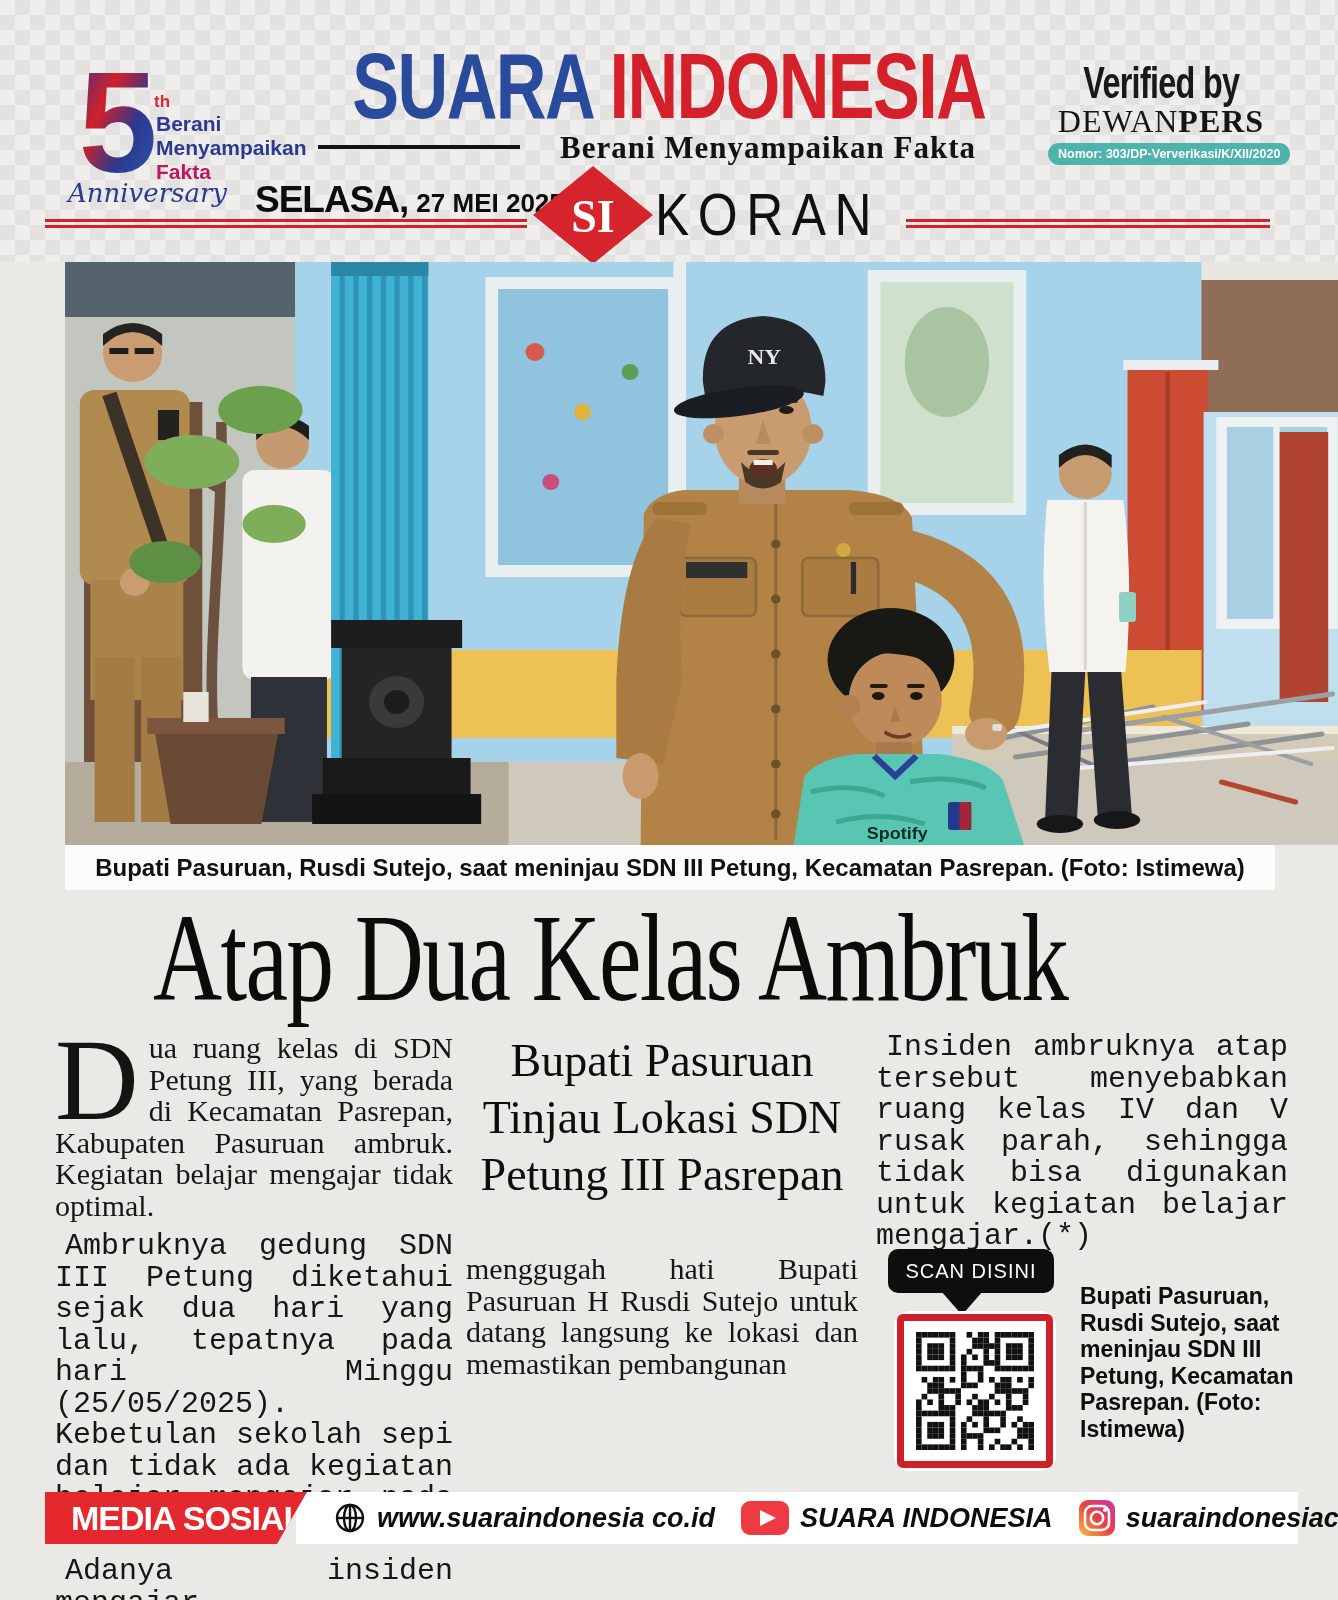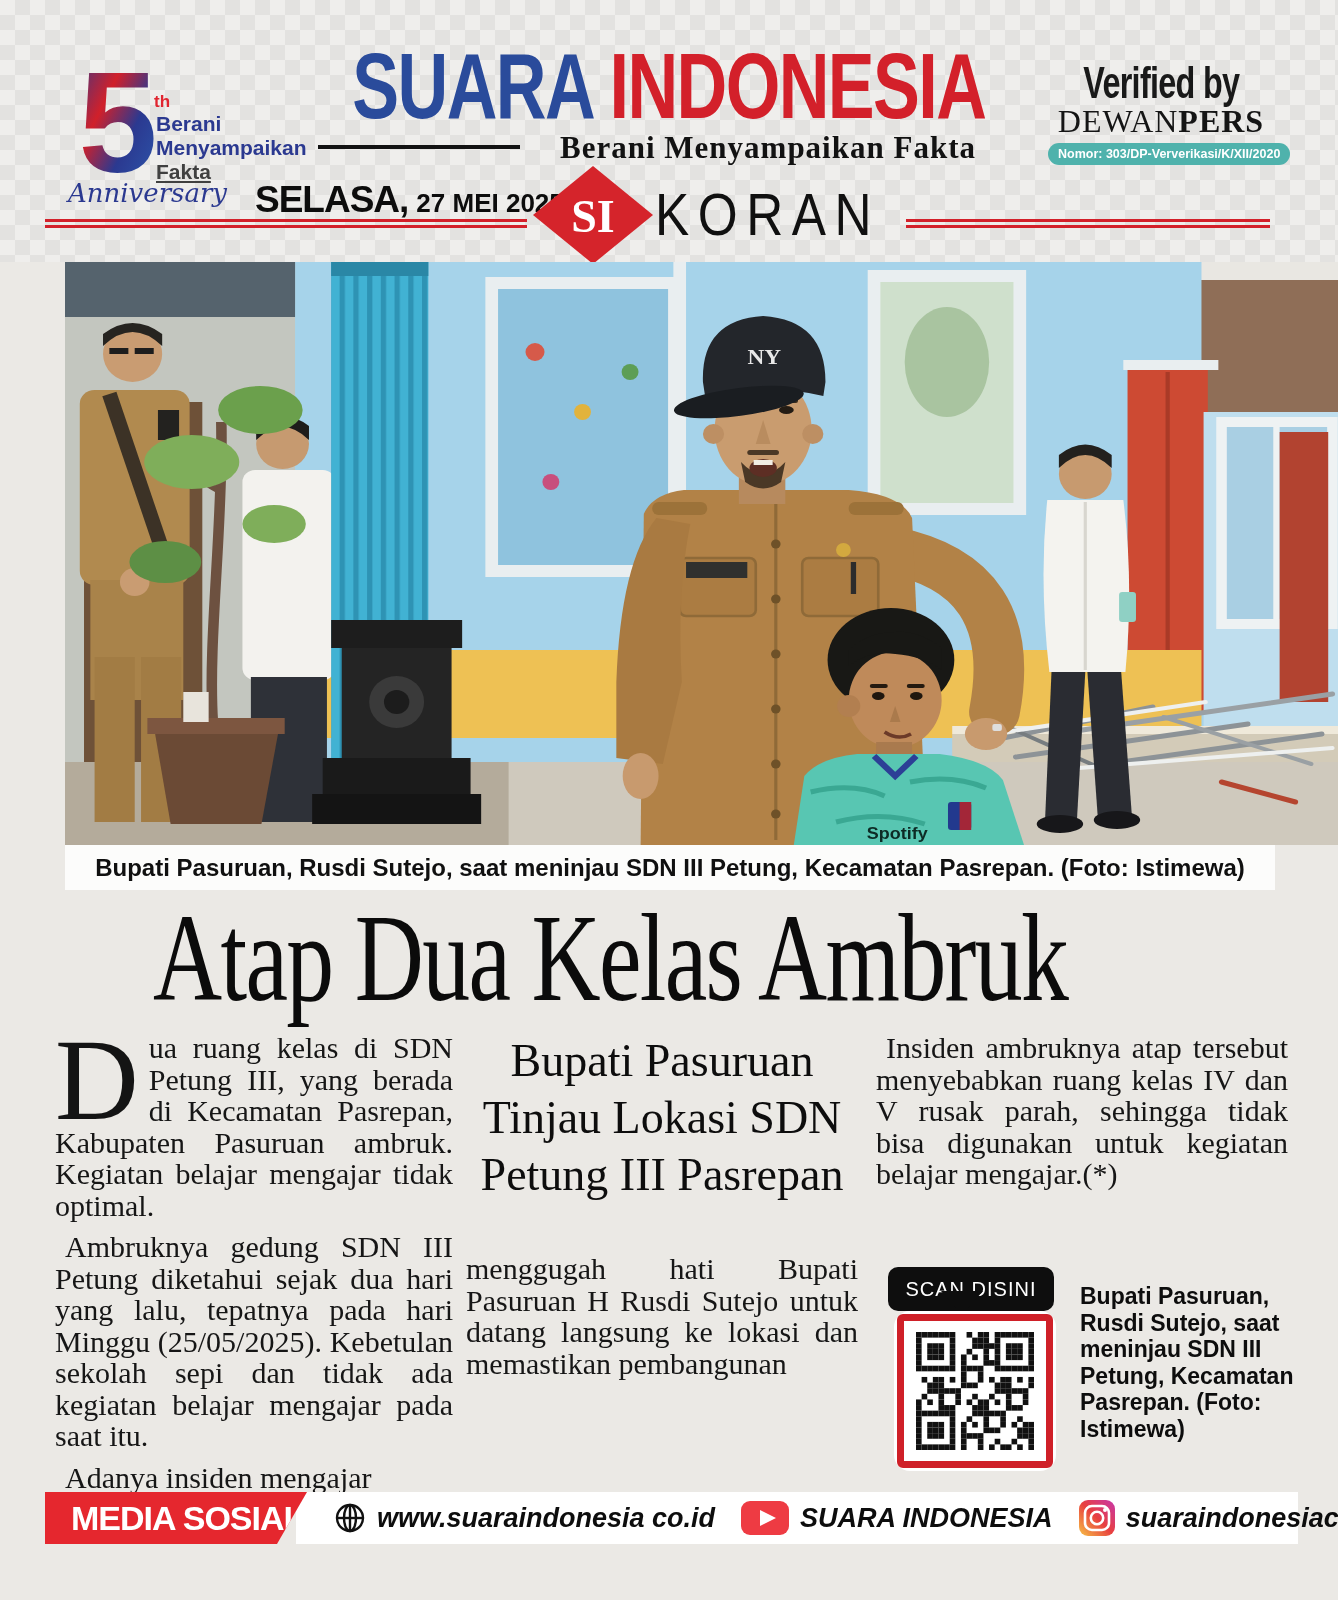--- a/index.html
+++ b/index.html
@@ -8,21 +8,21 @@
   .header-band{position:absolute;left:0;top:0;width:1338px;height:262px;background-color:#efeeec;
     background-image:linear-gradient(45deg,#e3e2e0 26%,transparent 26% 74%,#e3e2e0 74%),
                      linear-gradient(45deg,#e3e2e0 26%,transparent 26% 74%,#e3e2e0 74%);
     background-position:0 0,15px 15px;background-size:30px 30px;}
 
   
   .anniv{position:absolute;left:58px;top:50px;width:270px;height:180px;}
   .anniv-five{position:absolute;left:14px;top:4px;}
   .anniv-th{position:absolute;left:96px;top:42px;color:#e02530;font-weight:700;font-size:17px;}
   .anniv-lines{position:absolute;left:98px;top:62px;font-weight:700;font-size:21px;line-height:24px;color:#2b3990;}
-  .anniv-fakta{color:#404040;text-decoration:underline;}
+  .anniv-fakta{color:#be185d;}
   .anniv-script{position:absolute;left:10px;top:128px;font-family:"DejaVu Serif",serif;font-style:italic;
     font-size:26px;color:#2b3990;}
 
   
   .masthead{position:absolute;left:0;top:44px;width:1338px;text-align:center;white-space:nowrap;}
   .masthead-inner{display:inline-block;transform:scale(.78,1.02);transform-origin:center top;
     font-weight:900;font-size:90px;letter-spacing:-2px;line-height:84px;}
   .m-blue{color:#2a4b9b;} .m-red{color:#d3202a;}
   .tag-rule{position:absolute;left:318px;top:145px;width:202px;height:4px;background:#121212;}
   .tagline{position:absolute;left:560px;top:130px;font-family:"Liberation Serif",serif;font-weight:700;
@@ -62,28 +62,28 @@
     font-size:114px;line-height:110px;color:#0b0b0b;letter-spacing:-2px;
     transform:scale(.84,1.1);transform-origin:center top;}
 
   
   .col{position:absolute;top:1032px;font-family:"Liberation Serif",serif;font-size:30px;line-height:31.5px;
     color:#161616;text-align:justify;}
   .col1{left:55px;width:398px;}
   .col2{left:466px;width:392px;}
   .col3{left:876px;width:412px;}
   .para{margin:0 0 10px 0;}
-  .para-indent{text-indent:10px;}
+  .para-indent{text-indent:10px;font-family:Liberation Mono, monospace;}
   .dropcap{float:left;font-size:116px;line-height:88px;padding:4px 10px 0 0;color:#141414;}
   .subhead{font-size:46px;line-height:57px;text-align:center;color:#0d0d0d;margin:0 0 50px 0;}
 
   
   .scan-bubble{position:absolute;left:888px;top:1249px;width:166px;height:44px;background:#0e0e0e;
     border-radius:10px;color:#fff;display:flex;align-items:center;justify-content:center;
-    font-size:20px;letter-spacing:1px;margin-top:18px;}
+    font-size:20px;letter-spacing:1px;}
   .scan-pointer{position:absolute;left:941px;top:1291px;width:0;height:0;
     border-left:21px solid transparent;border-right:21px solid transparent;border-top:24px solid #0e0e0e;}
   .qr-box{position:absolute;left:894px;top:1311px;width:162px;height:160px;background:#fff;border-radius:16px;
     display:flex;align-items:center;justify-content:center;}
   .qr-frame{width:142px;height:140px;border:7px solid #cf2028;border-radius:6px;background:#fff;
     display:flex;align-items:center;justify-content:center;}
   .qr-caption{position:absolute;left:1080px;top:1283px;width:218px;font-weight:700;font-size:23px;
     line-height:26.5px;color:#0d0d0d;}
 
   

